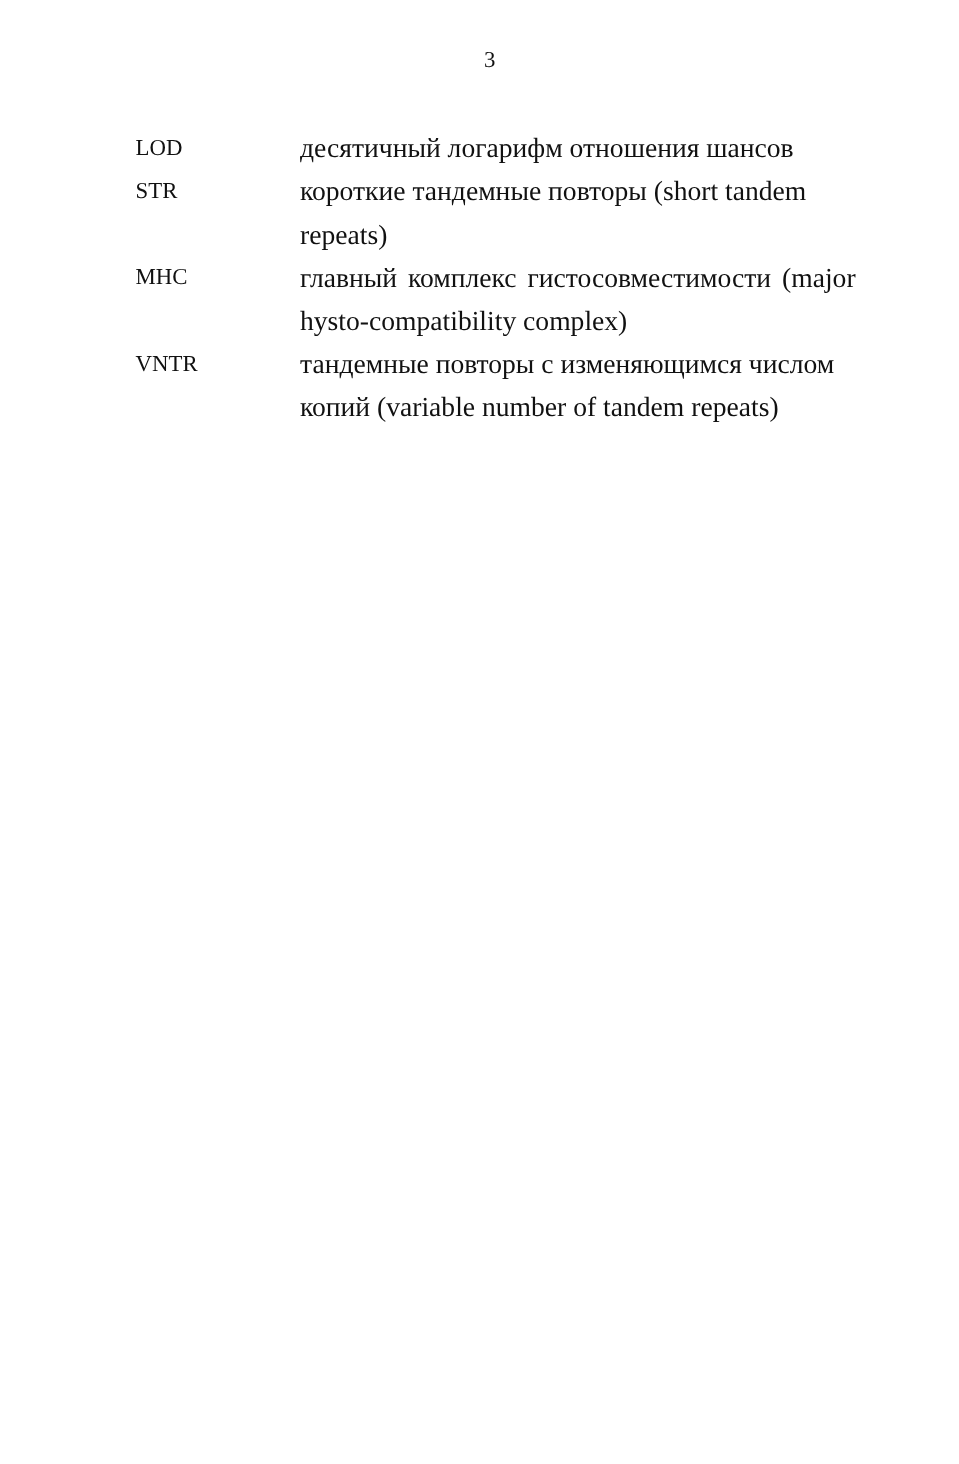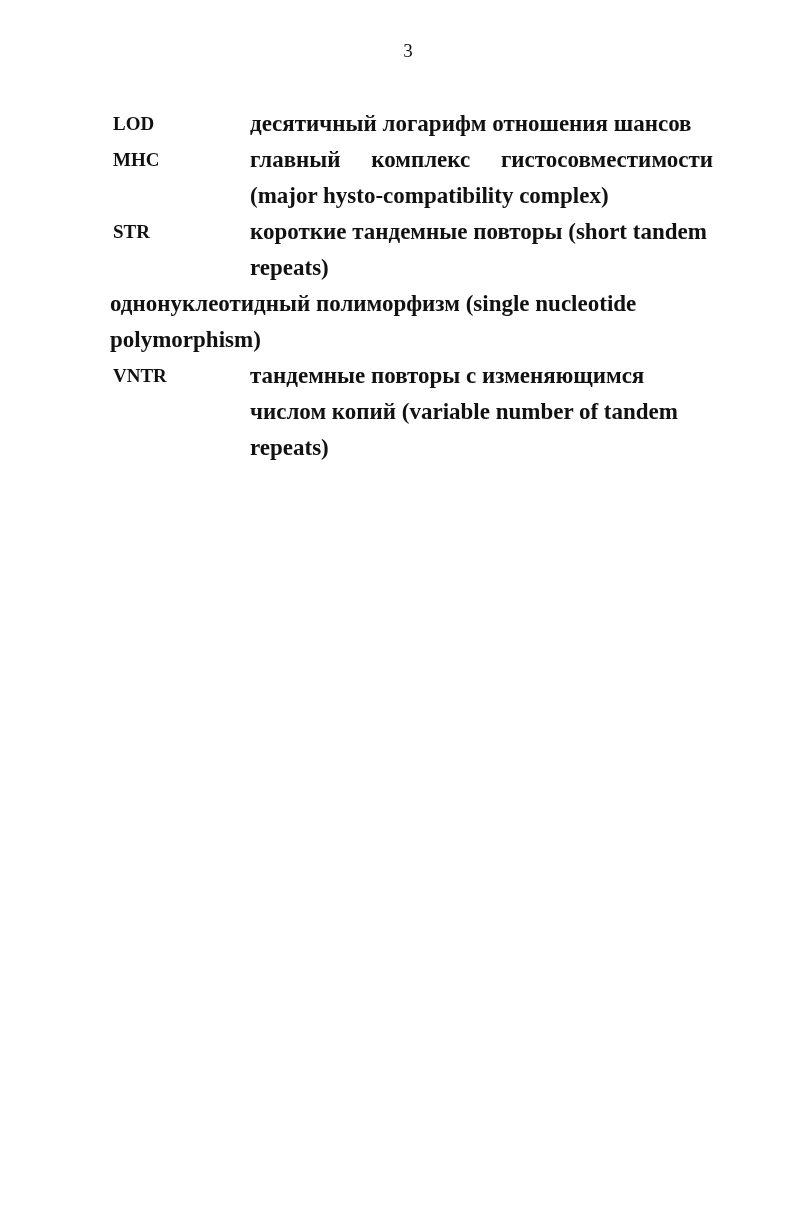--- a/index.html
+++ b/index.html
@@ -5,48 +5,47 @@
     html, body { margin: 0; padding: 0; background: #ffffff; }
     body {
       width: 799px; height: 1220px; position: relative; overflow: hidden;
       font-family: "Liberation Serif", serif; color: #111111;
     }
     .page-number {
       position: absolute; top: 40px; left: 0; width: 816px; text-align: center;
       font-size: 19px;
     }
     .abbrev-list { position: absolute; top: 106px; left: 113px; width: 600px; }
-    .entry { display: flex; font-weight: bold; }
+    .entry { display: flex; }
     .term { width: 137px; flex: 0 0 137px; font-size: 19px; line-height: 36px; }
     .definition { flex: 1; font-size: 23px; line-height: 36px; width: 455px; }
     .justify { text-align: justify; text-align-last: left; }
     .shift { margin-left: -3px; }
   </style>
 </head>
 <body>
 
 <div class="page-number">3</div>
 
 <div class="abbrev-list">
   <div class="entry">
     <div class="term">LOD</div>
     <div class="definition justify">десятичный логарифм отношения шансов</div>
   </div>
   <div class="entry">
   </div>
   <div class="entry">
+    <div class="term">STR</div>
+    <div class="definition">короткие тандемные повторы (short tandem repeats)</div>
+  </div>
+  <div class="entry">
     <div class="term">MHC</div>
     <div class="definition justify">главный комплекс гистосовместимости (major hysto-compatibility complex)</div>
   </div>
   <div class="entry">
-    <div class="term">STR</div>
-    <div class="definition">короткие тандемные повторы (short tandem repeats)</div>
-  </div>
-  <div class="entry">
-    <div class="definition shift">однонуклеотидный полиморфизм (single nucleotide polymorphism)</div>
   </div>
   <div class="entry">
   </div>
   <div class="entry">
     <div class="term">VNTR</div>
     <div class="definition">тандемные повторы с изменяющимся числом копий (variable number of tandem repeats)</div>
   </div>
 </div>
 
 </body></html>

